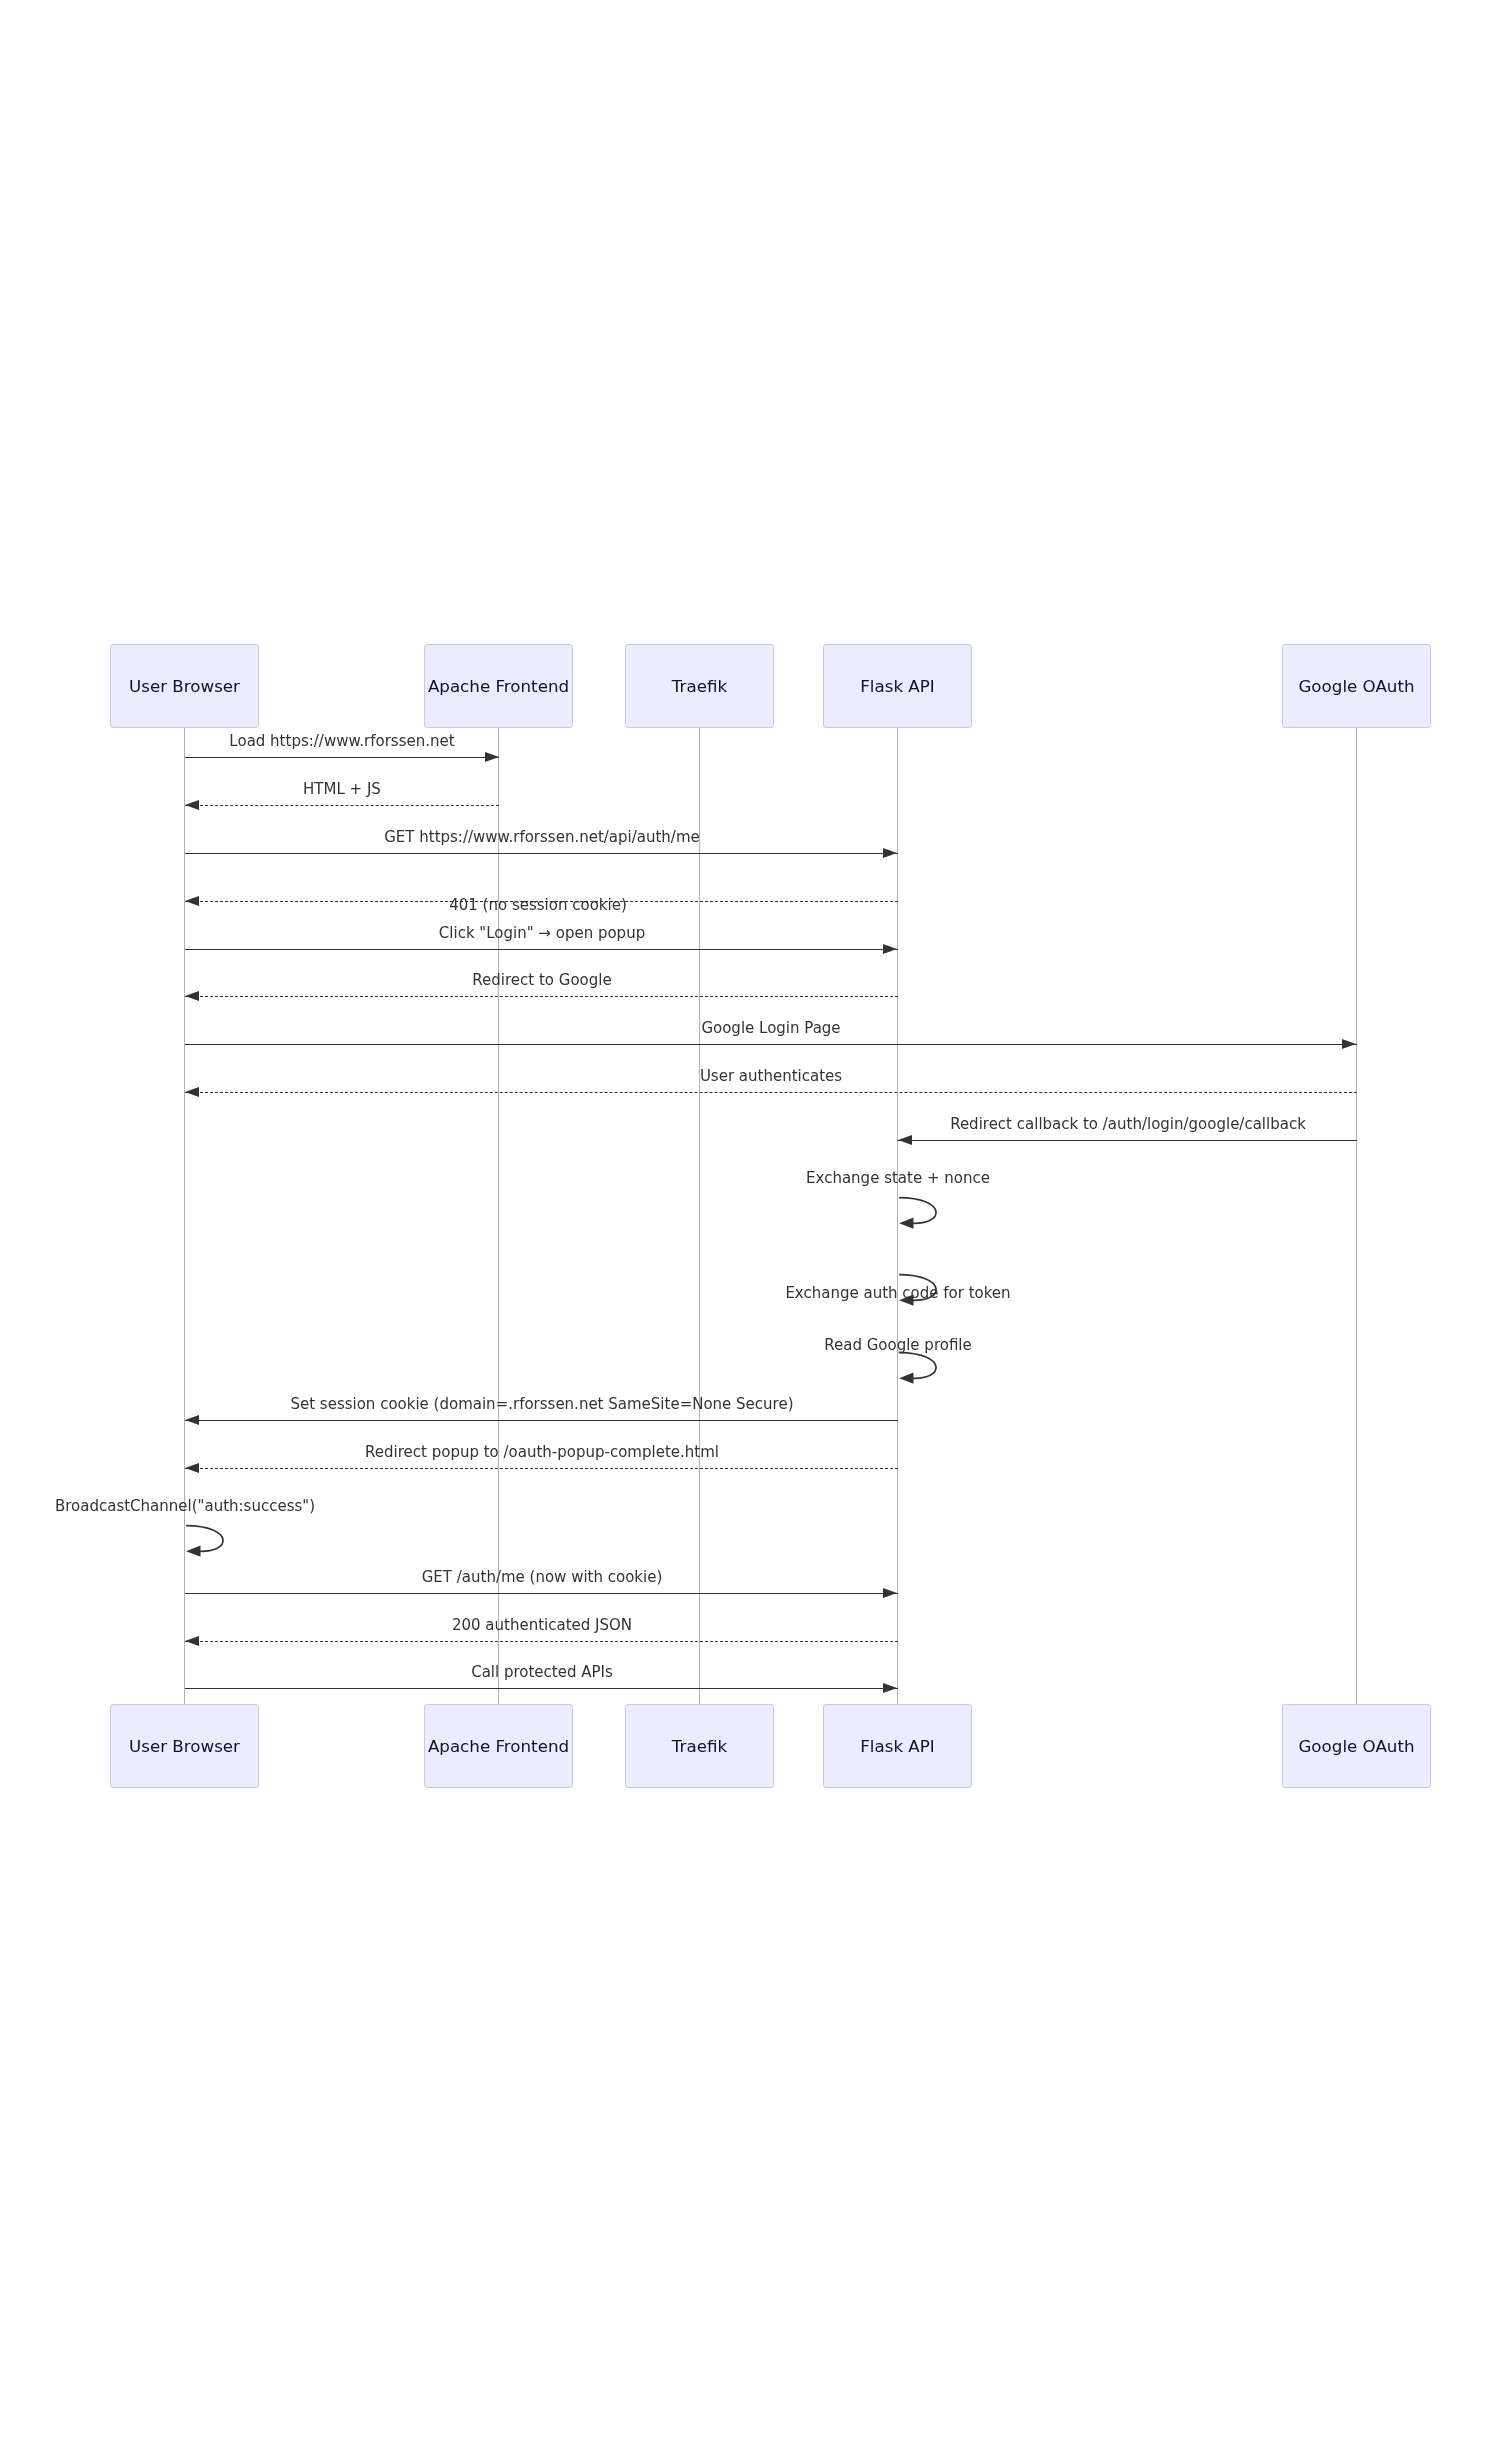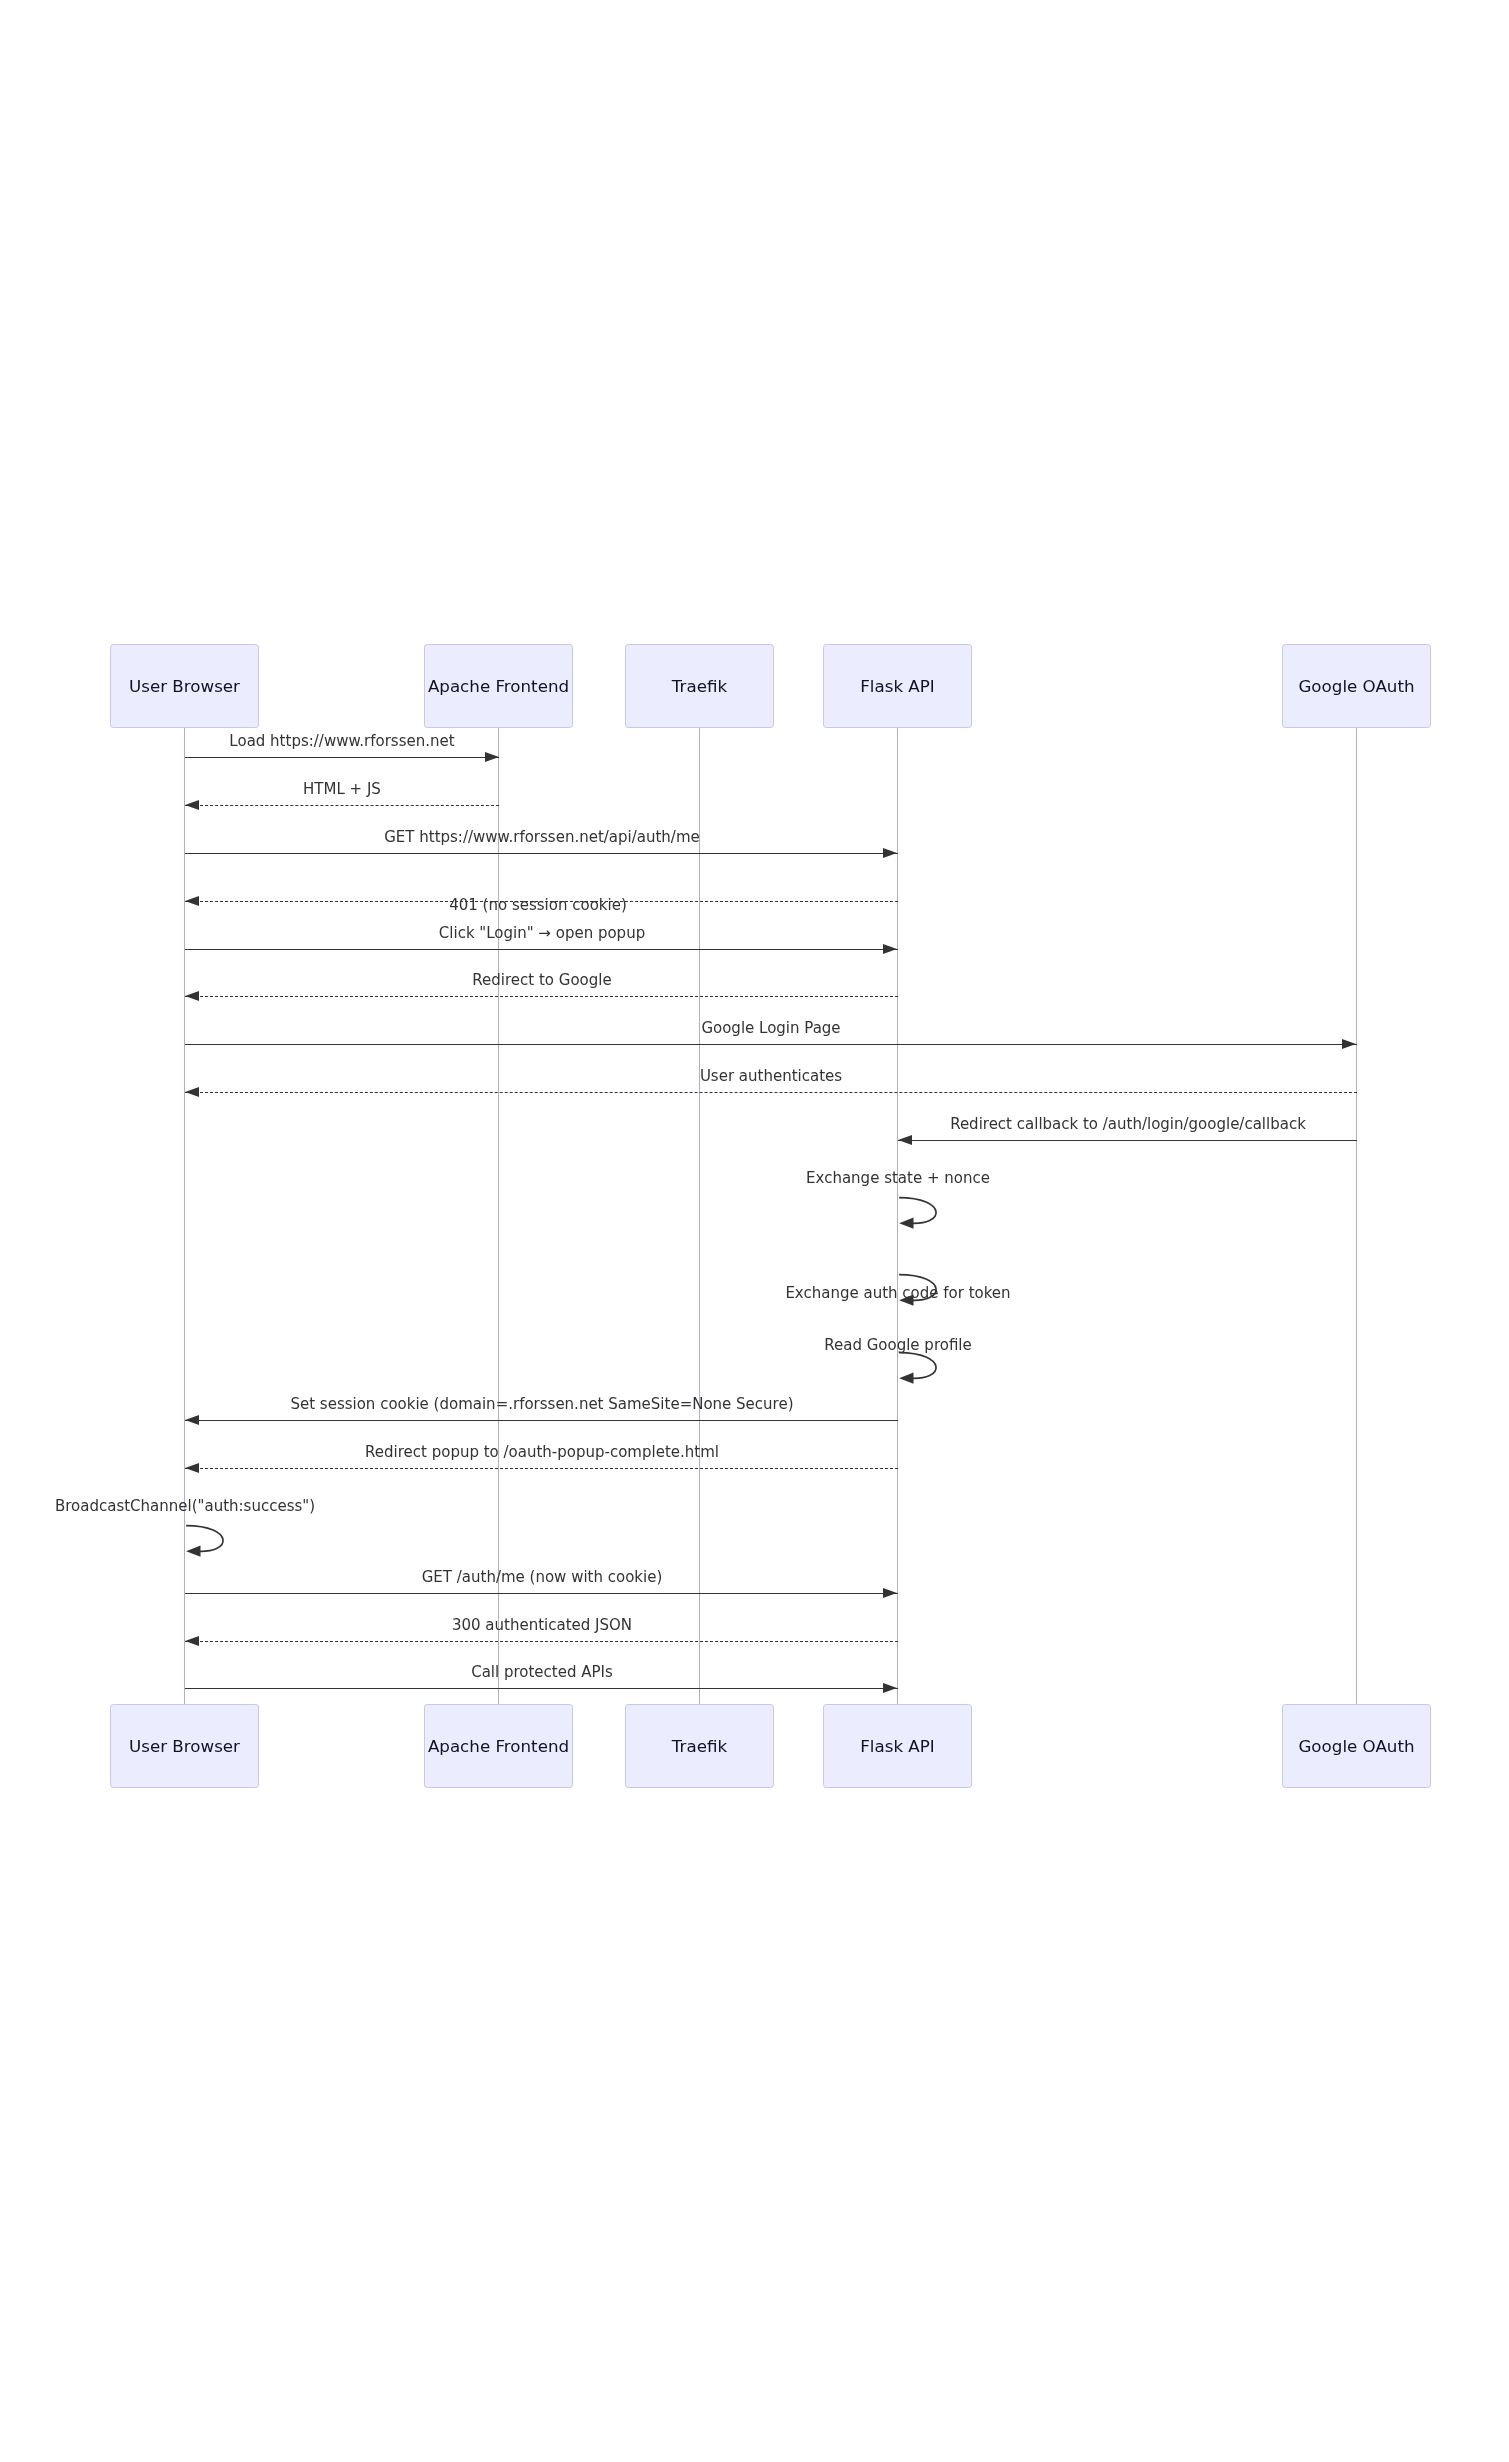--- a/index.html
+++ b/index.html
@@ -102,20 +102,20 @@
     <div class="msg-line dotted" style="left: 185px; top: 1468px; width: 713px;"></div>
     <div class="arrowhead left" style="left: 185px; top: 1463px;"></div>
     <div class="msg-label" style="left: -149px; top: 1497px;">BroadcastChannel("auth:success")</div>
     <svg class="selfloop" width="61" height="45" style="left: 185px; top: 1522px;" viewBox="0 0 110 80">
       <path d="M2,6 C88,6 88,58 18,52" fill="none" stroke="#333333" stroke-width="3"></path>
       <polygon points="2,52 28,42 28,62" fill="#333333"></polygon>
     </svg>
     <div class="msg-label" style="left: 208px; top: 1568px;">GET /auth/me (now with cookie)</div>
     <div class="msg-line solid" style="left: 185px; top: 1593px; width: 713px;"></div>
     <div class="arrowhead right" style="left: 883px; top: 1588px;"></div>
-    <div class="msg-label" style="left: 208px; top: 1616px;">300 authenticated JSON</div>
+    <div class="msg-label" style="left: 208px; top: 1616px;">200 authenticated JSON</div>
     <div class="msg-line dotted" style="left: 185px; top: 1641px; width: 713px;"></div>
     <div class="arrowhead left" style="left: 185px; top: 1636px;"></div>
     <div class="msg-label" style="left: 208px; top: 1663px;">Call protected APIs</div>
     <div class="msg-line solid" style="left: 185px; top: 1688px; width: 713px;"></div>
     <div class="arrowhead right" style="left: 883px; top: 1683px;"></div>
   </div>
 
 
 </body></html>

